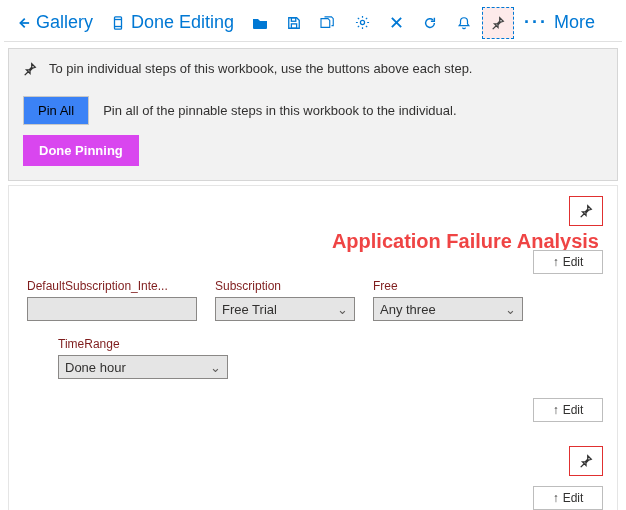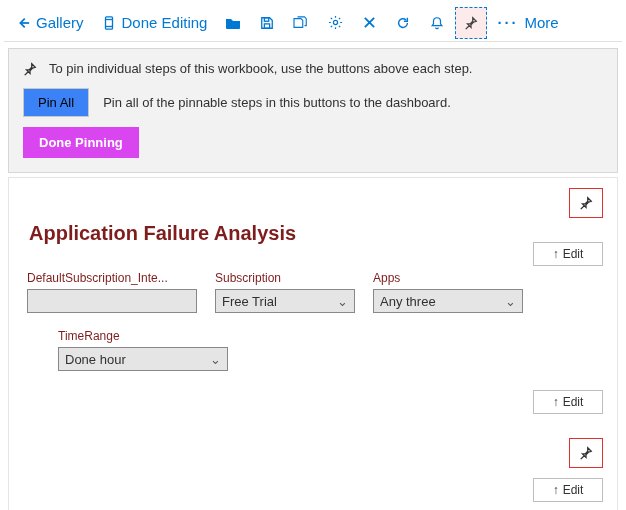--- a/index.html
+++ b/index.html
@@ -1,37 +1,37 @@
 <!DOCTYPE html>
 <html><head>
   <meta charset="utf-8">
   <style>
     * { box-sizing: border-box; font-family: "Segoe UI", Arial, sans-serif; }
     body { margin: 0; padding: 4px; width: 626px; background: #fff; color: #323130; font-size: 13px; }
     .toolbar { display: flex; align-items: center; height: 38px; border-bottom: 1px solid #e0e0e0; gap: 2px; padding: 0 4px; }
-    .tbtn { display: inline-flex; align-items: center; justify-content: center; height: 32px; min-width: 32px; padding: 0 6px; color: #0078d4; background: transparent; border: none; cursor: pointer; gap: 6px; font-size: 15px; }
+    .tbtn { display: inline-flex; align-items: center; justify-content: center; height: 32px; min-width: 32px; padding: 0 6px; color: #0078d4; background: transparent; border: none; cursor: pointer; gap: 6px; font-size: 18px; }
     .tbtn.textbtn { padding: 0 8px; }
     .tbtn .lbl { color: #0078d4; }
     .tbtn.pin-active { border: 1px dashed #0078d4; background: #fdeaea; }
     .tbtn.more .dots { letter-spacing: 2px; font-weight: bold; }
     .notice { margin: 6px 4px 0 4px; border: 1px solid #d6d6d6; background: #f2f2f2; padding: 12px 14px 14px 14px; }
-    .notice-row1 { display: flex; align-items: center; gap: 12px; margin-bottom: 12px; }
+    .notice-row1 { display: flex; align-items: center; gap: 12px; margin-bottom: 20px; }
     .notice-pin-icon { color: #333; }
     .notice-row2 { display: flex; align-items: center; gap: 14px; margin-bottom: 10px; }
     .pinall-btn { background: #3b82f6; border: 1px solid #c8c8c8; padding: 6px 14px; cursor: pointer; font-size: 13px; }
     .done-btn { background: #d946ef; color: #fff; border: none; padding: 8px 16px; font-weight: 600; cursor: pointer; font-size: 13px; }
     .content { border: 1px solid #e5e5e5; margin: 4px; padding: 10px 18px 18px 18px; position: relative; }
     .pin-box { width: 34px; height: 30px; border: 1px solid #e03030; display: flex; align-items: center; justify-content: center; position: absolute; right: 14px; }
     .pin-box.p1 { top: 10px; }
     .pin-box.p2 { top: 260px; }
     .edit-btn { position: absolute; right: 14px; width: 70px; height: 24px; border: 1px solid #bdbdbd; background: #fff; font-size: 12px; display: flex; align-items: center; justify-content: center; gap: 4px; cursor: pointer; }
     .edit-btn.e1 { top: 64px; }
     .edit-btn.e2 { top: 212px; }
     .edit-btn.e3 { top: 300px; }
-    h2.page-title { font-size: 20px; font-weight: 700; color: #7f1d1d; margin: 34px 0 20px 2px; }
+    h2.page-title { font-size: 20px; font-weight: 700; color: #ef4444; margin: 34px 0 20px 8px; text-align: right; }
     .params { display: flex; flex-wrap: wrap; gap: 16px 18px; margin-top: 26px; max-width: 520px; }
     .param { display: flex; flex-direction: column; gap: 4px; }
     .param.w1 { width: 170px; }
     .param.w2 { width: 140px; }
     .param.w3 { width: 150px; }
     .param.w4 { width: 170px; margin-left: 31px; }
     .plabel { font-size: 12px; color: #7f1d1d; white-space: nowrap; overflow: hidden; text-overflow: ellipsis; }
     .pselect { height: 24px; border: 1px solid #8a8886; background: #e5e5e5; display: flex; align-items: center; justify-content: space-between; padding: 0 6px; font-size: 13px; cursor: pointer; }
     .chev { color: #605e5c; }
     svg { display: block; }
@@ -131,21 +131,21 @@
   <div class="notice-row1">
     <span class="notice-pin-icon">
       <svg width="14" height="14" viewBox="0 0 16 16" fill="none" stroke="#333" stroke-width="1.5">
           <path d="M10 2l4 4-3 1-3 3 0 3-2-2-4 4 4-4-2-2 3 0 3-3z" fill="#fff"></path>
         </svg>
     </span>
     <span>To pin individual steps of this workbook, use the buttons above each step.</span>
   </div>
   <div class="notice-row2">
     <button class="pinall-btn">Pin All</button>
-    <span>Pin all of the pinnable steps in this buttons to the dashboard.</span>
+    <span>Pin all of the pinnable steps in this workbook to the individual.</span>
   </div>
   <button class="done-btn">Done Pinning</button>
 </div>
 
 <div class="content" style="height:340px;">
 
   <div class="pin-box p1">
     <span>
       <svg width="14" height="14" viewBox="0 0 16 16" fill="none" stroke="#333" stroke-width="1.5">
           <path d="M10 2l4 4-3 1-3 3 0 3-2-2-4 4 4-4-2-2 3 0 3-3z" fill="#fff"></path>
@@ -168,21 +168,21 @@
       </div>
     </div>
     <div class="param w2">
       <span class="plabel">Subscription</span>
       <div class="pselect">
         <span>Free Trial</span>
         <span class="chev">⌄</span>
       </div>
     </div>
     <div class="param w3">
-      <span class="plabel">Apps</span>
+      <span class="plabel">Free</span>
       <div class="pselect">
         <span>Any three</span>
         <span class="chev">⌄</span>
       </div>
     </div>
     <div class="param w4">
       <span class="plabel">TimeRange</span>
       <div class="pselect">
         <span>Done hour</span>
         <span class="chev">⌄</span>

